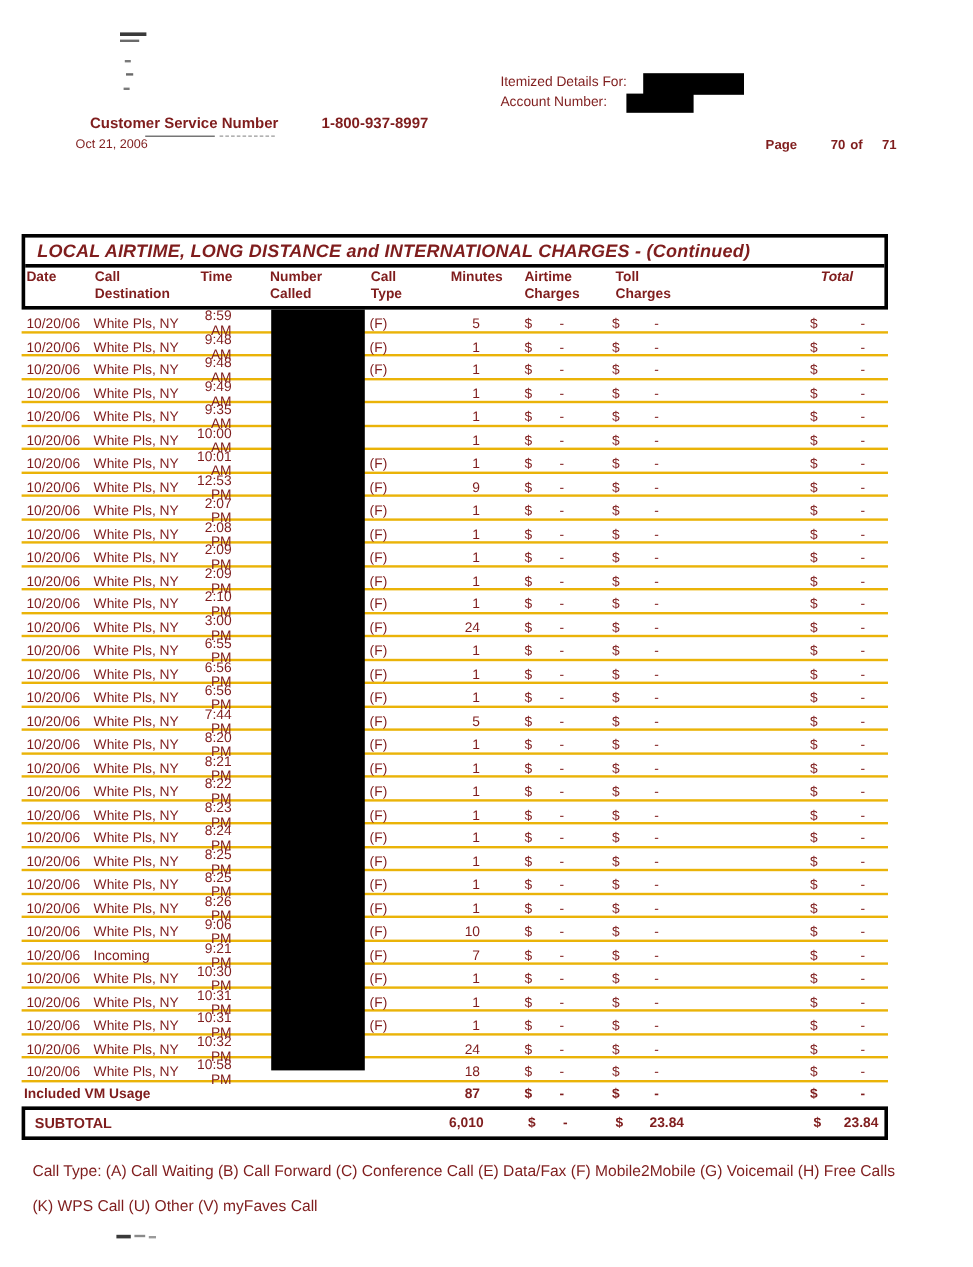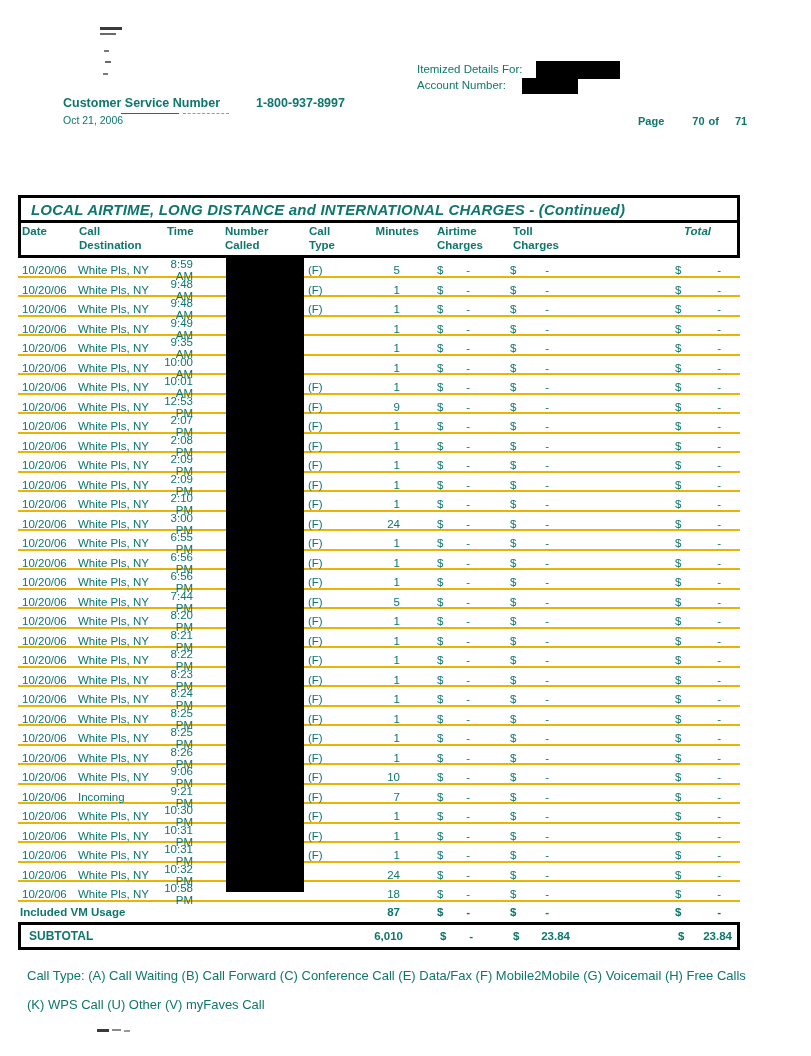--- a/index.html
+++ b/index.html
@@ -1,23 +1,23 @@
 <!DOCTYPE html>
 <html><head>
 <meta charset="utf-8">
 <style>
   html,body{margin:0;padding:0;background:#ffffff;}
   .page{position:relative;width:811px;height:1056px;background:#fff;overflow:hidden;
-        font-family:"Liberation Sans", sans-serif;color:#0f766e;}
+        font-family:"Liberation Sans", sans-serif;color:#7f1d1d;}
   .abs{position:absolute;}
   .redact{position:absolute;background:#000;}
 
   
   .lbl{font-size:11.5px;line-height:15px;}
-  .csn{font-size:12.5px;font-weight:bold;}
+  .csn{font-size:12.5px;font-weight:bold;margin-left:12px;}
   .smalldate{font-size:10.5px;}
   .pageblock{font-size:11px;display:flex;}
   .pageblock span{display:inline-block;}
 
   
   :root{--cols:58px 86px 60px 84px 40px 56px 84px 88px;}
   .tablewrap{position:absolute;left:18px;top:195px;width:722px;}
   .headbox{border:3px solid #000;}
   .t-title{font-size:15px;font-style:italic;font-weight:bold;letter-spacing:.2px;
            padding:3px 0 2px 10px;border-bottom:3px solid #000;}

